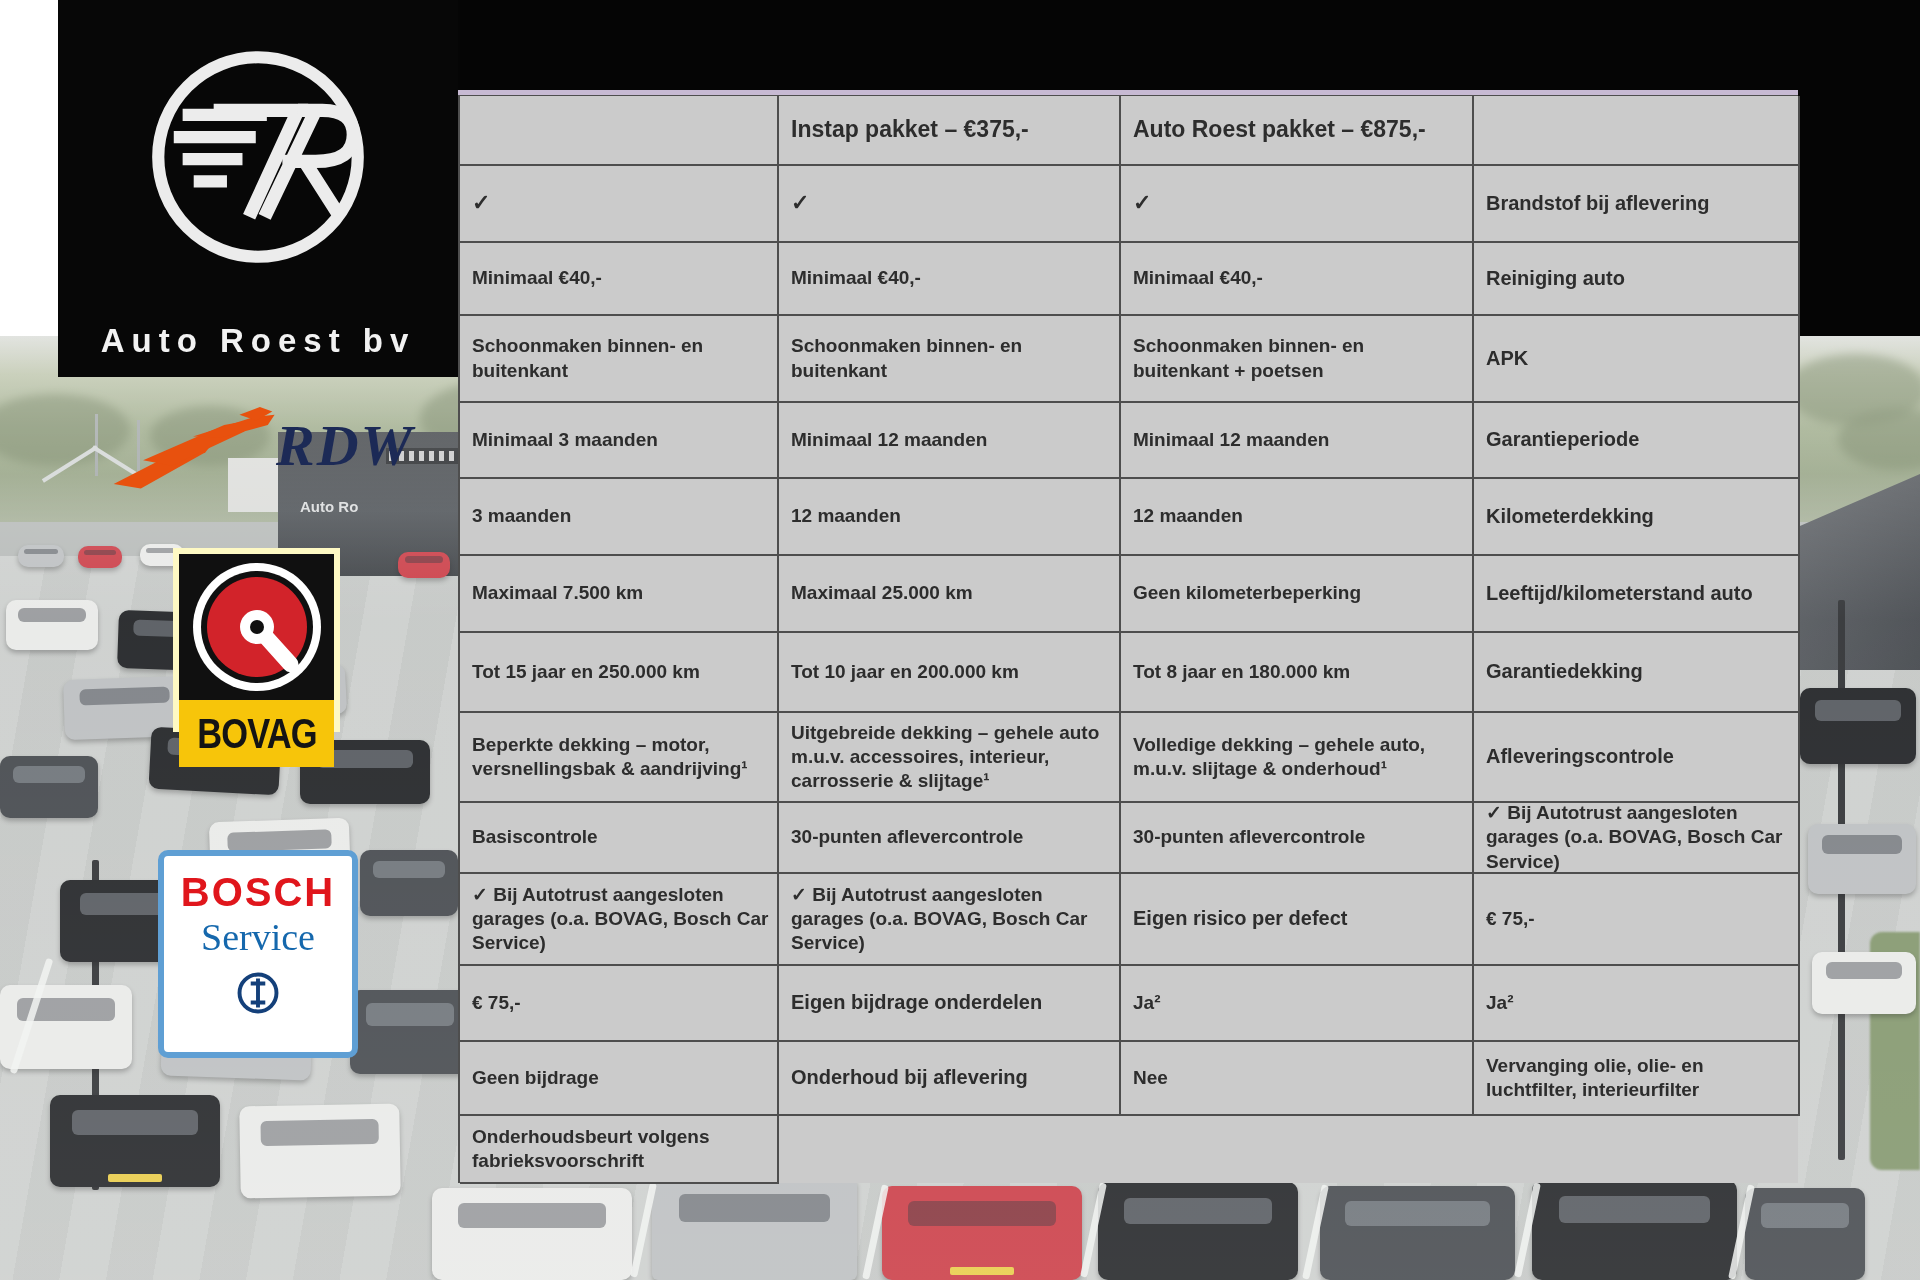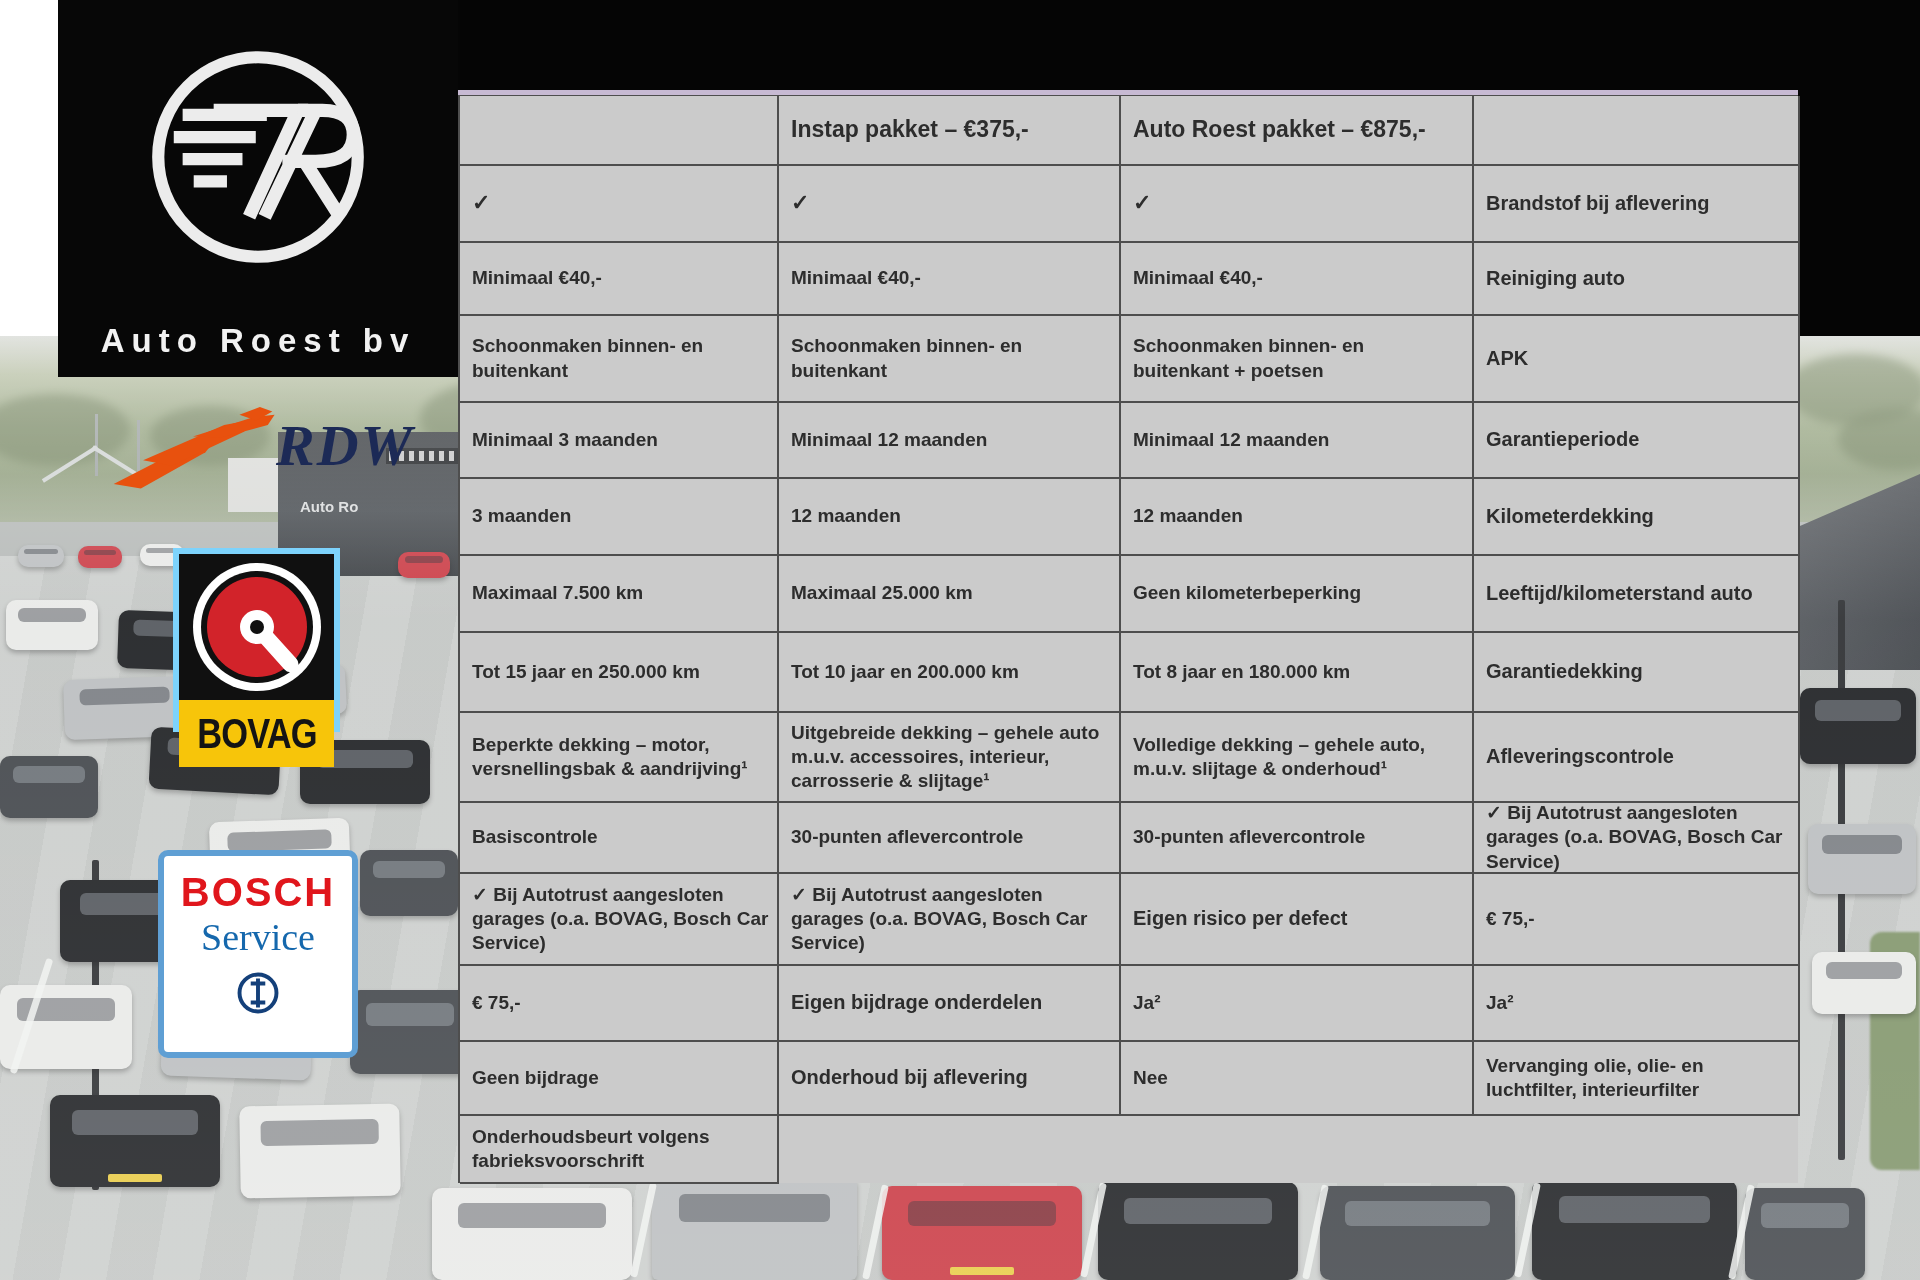--- a/index.html
+++ b/index.html
@@ -41,21 +41,21 @@
   .topband{position:absolute;left:58px;top:0;width:1862px;height:336px;background:#050505;}
   .logopanel{position:absolute;left:58px;top:0;width:400px;height:377px;background:#070707;}
   .dealername{position:absolute;left:0;right:0;top:322px;text-align:center;
     font-size:33px;font-weight:bold;letter-spacing:7px;color:#f2f2f2;}
   .monogram{position:absolute;left:78px;top:24px;}
 
   
   .rdw{position:absolute;left:108px;top:398px;width:310px;height:104px;}
   .rdw .word{position:absolute;left:168px;top:14px;font-family:"Liberation Serif",serif;font-weight:700;
     font-size:58px;color:#1c2a56;letter-spacing:2px;font-style:italic;}
-  .bovag{position:absolute;left:173px;top:548px;width:167px;height:184px;background:#7dd3fc;padding:6px;box-sizing:border-box;}
+  .bovag{position:absolute;left:173px;top:548px;width:167px;height:184px;background:#fef9c3;padding:6px;box-sizing:border-box;}
   .bovag .mark{position:relative;width:100%;height:146px;background:#101010;overflow:hidden;}
   .bovag .ringW{position:absolute;left:50%;top:50%;width:128px;height:128px;margin:-64px 0 0 -64px;border-radius:50%;background:#ffffff;}
   .bovag .ringB{position:absolute;left:50%;top:50%;width:112px;height:112px;margin:-56px 0 0 -56px;border-radius:50%;background:#101010;}
   .bovag .disc{position:absolute;left:50%;top:50%;width:100px;height:100px;margin:-50px 0 0 -50px;border-radius:50%;background:#d2232a;}
   .bovag .needle{position:absolute;left:50%;top:50%;width:16px;height:66px;margin:-8px 0 0 -8px;background:#ffffff;border-radius:8px;
     transform-origin:8px 8px;transform:rotate(-42deg);}
   .bovag .hub{position:absolute;left:50%;top:50%;width:34px;height:34px;margin:-17px 0 0 -17px;border-radius:50%;background:#ffffff;}
   .bovag .hub::after{content:"";position:absolute;left:50%;top:50%;width:14px;height:14px;margin:-7px 0 0 -7px;border-radius:50%;background:#101010;}
   .bovag .band{height:67px;background:#f7c50a;display:flex;align-items:center;justify-content:center;}
   .bovag .band span{font-size:42px;font-weight:800;color:#141414;transform:scaleX(.82);letter-spacing:-1px;}

